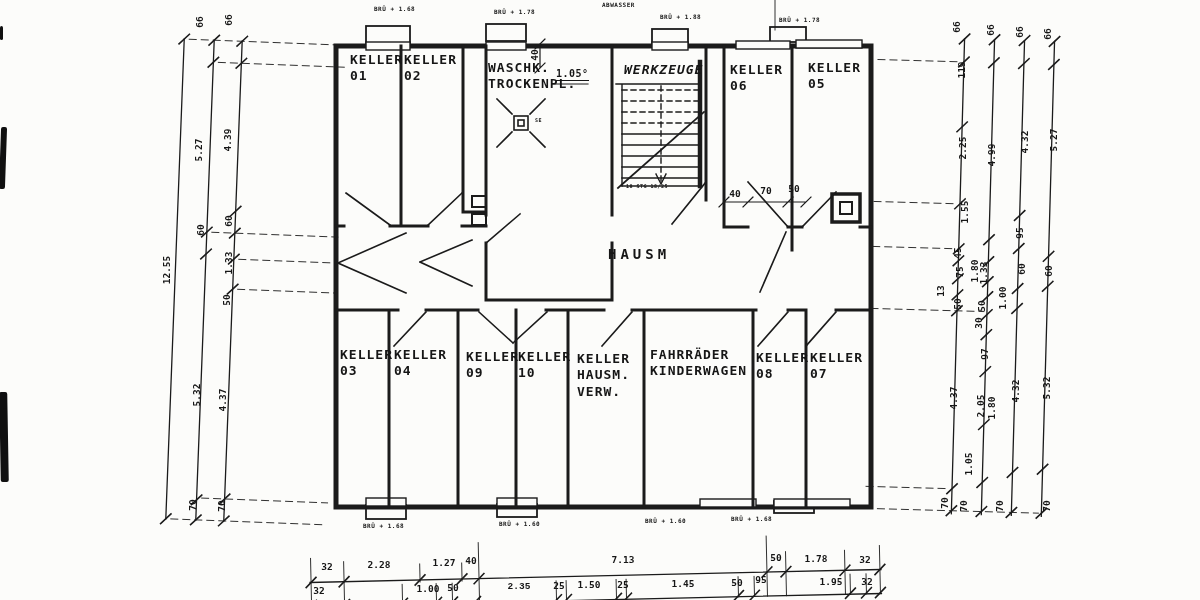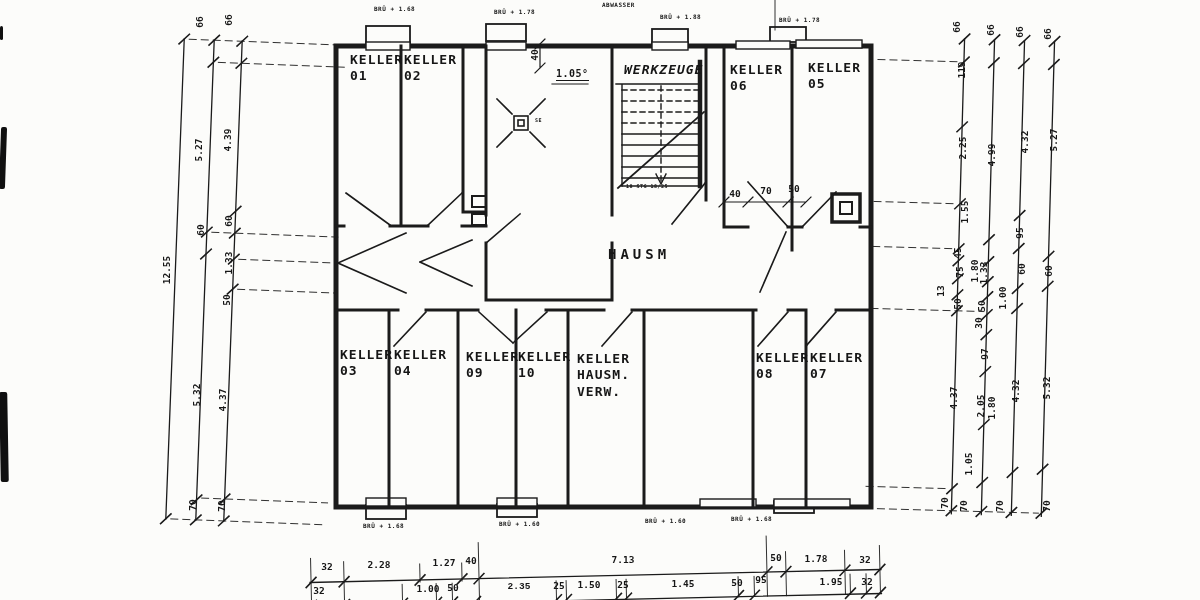--- a/index.html
+++ b/index.html
@@ -140,29 +140,31 @@
     </g>
 
     <g stroke-width="0.9">
       <path d="M775,0 V30"></path>
     </g>
   </svg>
 
   <div id="labels">
       <div class="room" style="left: 350px; top: 52px;"><div>KELLER</div><div>01</div></div>
       <div class="room" style="left: 404px; top: 52px;"><div>KELLER</div><div>02</div></div>
+      <div class="room" style="left: 488px; top: 60px;"><div>WASCHK.</div><div>TROCKENPL.</div></div>
       <div class="room" style="left: 624px; top: 62px; font-style: italic;"><div>WERKZEUGE</div></div>
       <div class="room" style="left: 730px; top: 62px;"><div>KELLER</div><div>06</div></div>
       <div class="room" style="left: 808px; top: 60px;"><div>KELLER</div><div>05</div></div>
       <div class="room wide" style="left: 608px; top: 246px;"><div>HAUSM</div></div>
       <div class="room" style="left: 340px; top: 347px;"><div>KELLER</div><div>03</div></div>
       <div class="room" style="left: 394px; top: 347px;"><div>KELLER</div><div>04</div></div>
       <div class="room" style="left: 466px; top: 349px;"><div>KELLER</div><div>09</div></div>
       <div class="room" style="left: 518px; top: 349px;"><div>KELLER</div><div>10</div></div>
       <div class="room" style="left: 577px; top: 351px;"><div>KELLER</div><div>HAUSM.</div><div>VERW.</div></div>
+      <div class="room" style="left: 650px; top: 347px;"><div>FAHRRÄDER</div><div>KINDERWAGEN</div></div>
       <div class="room" style="left: 756px; top: 350px;"><div>KELLER</div><div>08</div></div>
       <div class="room" style="left: 810px; top: 350px;"><div>KELLER</div><div>07</div></div>
       <span class="note" style="left: 602px; top: 1px; font-size: 6px;">ABWASSER</span>
       <span class="note" style="left: 374px; top: 5px; font-size: 6px;">BRÜ + 1.68</span>
       <span class="note" style="left: 494px; top: 8px; font-size: 6px;">BRÜ + 1.78</span>
       <span class="note" style="left: 660px; top: 13px; font-size: 6px;">BRÜ + 1.88</span>
       <span class="note" style="left: 779px; top: 16px; font-size: 6px;">BRÜ + 1.78</span>
       <span class="note" style="left: 363px; top: 522px; font-size: 6px;">BRÜ + 1.68</span>
       <span class="note" style="left: 499px; top: 520px; font-size: 6px;">BRÜ + 1.60</span>
       <span class="note" style="left: 645px; top: 517px; font-size: 6px;">BRÜ + 1.60</span>

